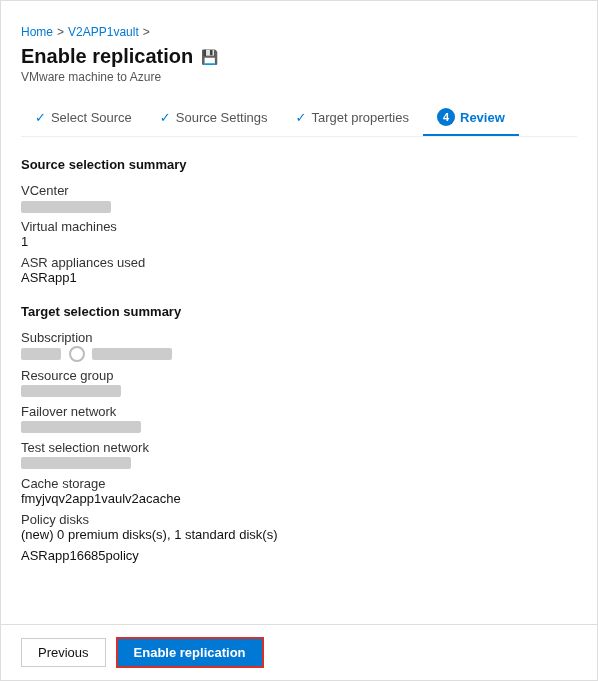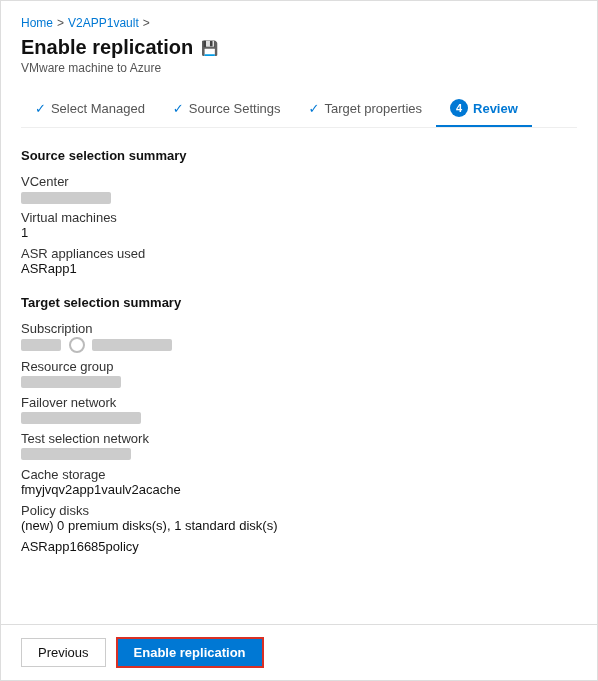--- a/index.html
+++ b/index.html
@@ -15,21 +15,21 @@
     .window {
       width: 598px;
       min-height: 681px;
       background: #fff;
       border: 1px solid #ddd;
       display: flex;
       flex-direction: column;
     }
     .content {
       flex: 1;
-      padding: 15px 20px;
+      padding: 24px 20px;
     }
     .breadcrumb {
       font-size: 12px;
       color: #0078d4;
       margin-bottom: 6px;
       display: flex;
       align-items: center;
       gap: 4px;
     }
     .breadcrumb span.sep {
@@ -180,21 +180,21 @@
 
     <div class="page-title-row">
       <span class="page-title">Enable replication</span>
       <span class="save-icon">💾</span>
     </div>
     <div class="page-subtitle">VMware machine to Azure</div>
 
     <div class="steps">
       <div class="step completed">
         <span class="step-check">✓</span>
-        <span>Select Managed</span>
+        <span>Select Source</span>
       </div>
       <div class="step completed">
         <span class="step-check">✓</span>
         <span>Source Settings</span>
       </div>
       <div class="step completed">
         <span class="step-check">✓</span>
         <span>Target properties</span>
       </div>
       <div class="step active">

